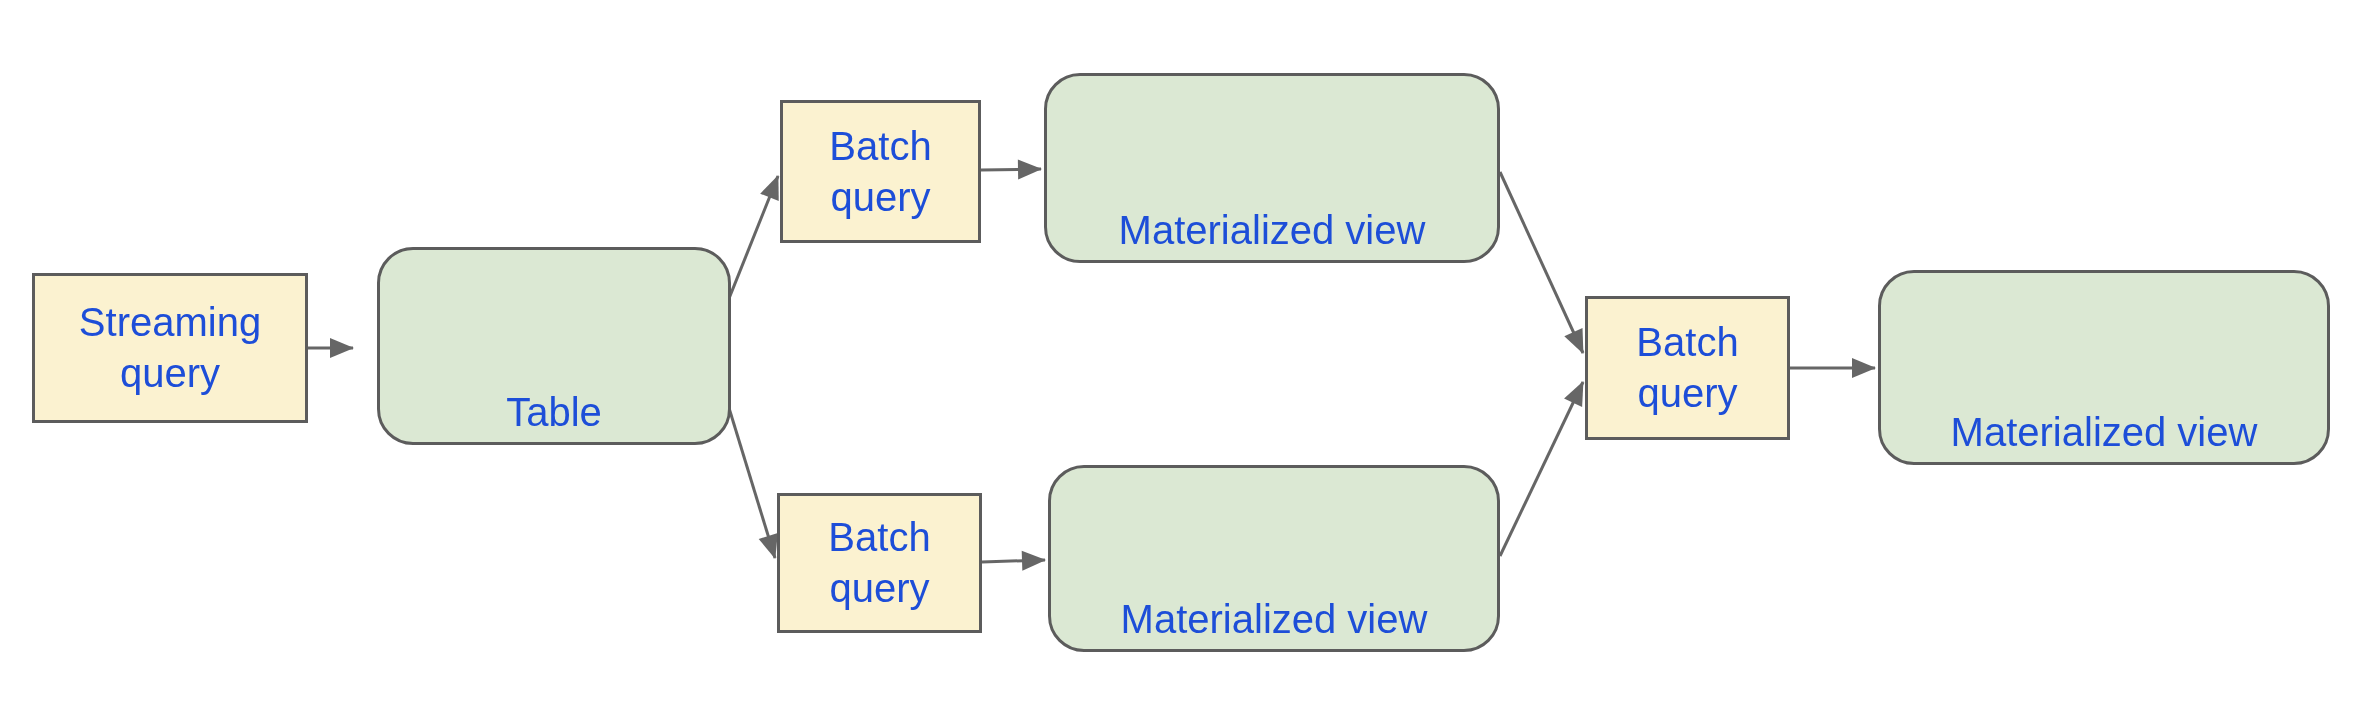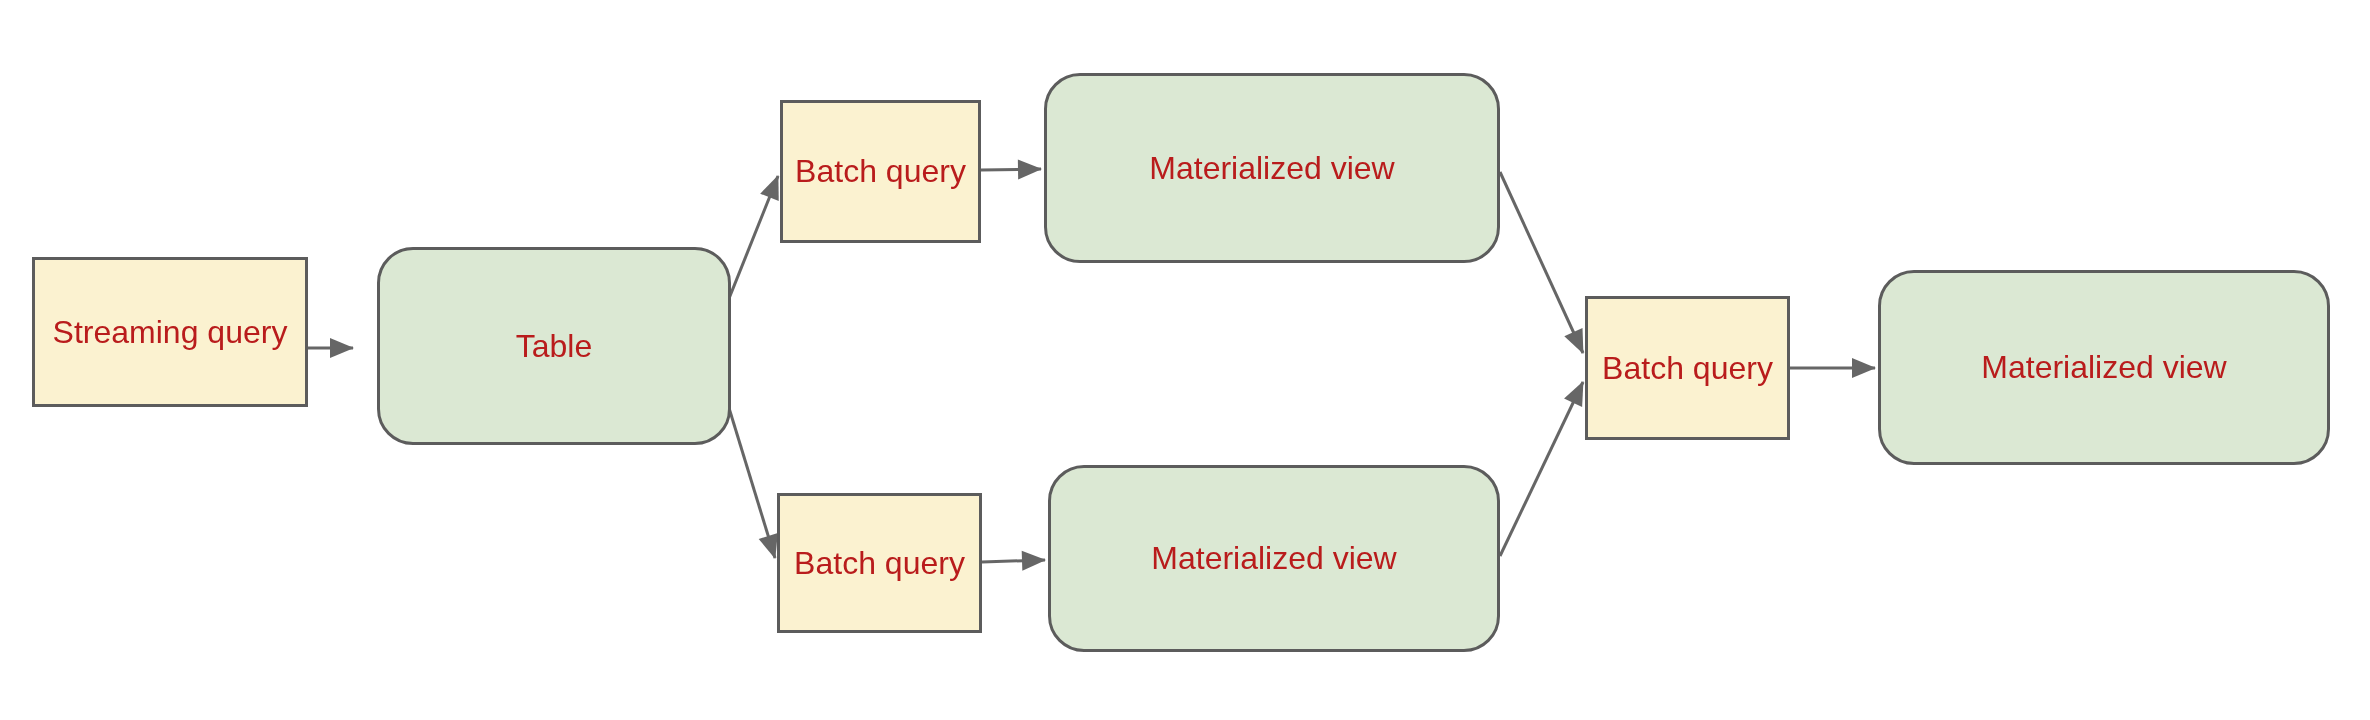--- a/index.html
+++ b/index.html
@@ -15,47 +15,48 @@
     font-family: "Liberation Sans", sans-serif;
     overflow: hidden;
   }
   .node {
     position: absolute;
     box-sizing: border-box;
     display: flex;
     align-items: center;
     justify-content: center;
     text-align: center;
-    font-size: 32px;
+    font-size: 40px;
     line-height: 1.27;
-    color: #b91c1c;
+    color: #1d4ed8;
     padding: 4px 10px;
   }
   .node.query {
     background: var(--query-fill, #FBF2D0);
     border: 3px solid var(--node-stroke, #5C5C5C);
     border-radius: 0;
   }
   .node.data {
     background: var(--data-fill, #DBE8D3);
     border: 3px solid var(--node-stroke, #5C5C5C);
     border-radius: 36px;
+    align-items: flex-end;
   }
   #edges {
     position: absolute;
     left: 0;
     top: 0;
     pointer-events: none;
   }
   #edges line {
     stroke: var(--connector, #666666);
     stroke-width: 3;
   }
   
-  #n-streaming    { left: 32px;   top: 257px; width: 276px; height: 150px; text-align: center; }
+  #n-streaming    { left: 32px;   top: 273px; width: 276px; height: 150px; text-align: center; }
   #n-table        { left: 356px;  top: 247px; width: 354px; height: 198px; margin-left: 21px; }
   #n-batch-top    { left: 780px;  top: 100px; width: 201px; height: 143px; }
   #n-mv-top       { left: 1044px; top: 73px;  width: 456px; height: 190px; }
   #n-batch-bottom { left: 777px;  top: 493px; width: 205px; height: 140px; }
   #n-mv-bottom    { left: 1048px; top: 465px; width: 452px; height: 187px; }
   #n-batch-right  { left: 1585px; top: 296px; width: 205px; height: 144px; }
   #n-mv-right     { left: 1878px; top: 270px; width: 452px; height: 195px; }
 </style>
 </head>
 <body>

